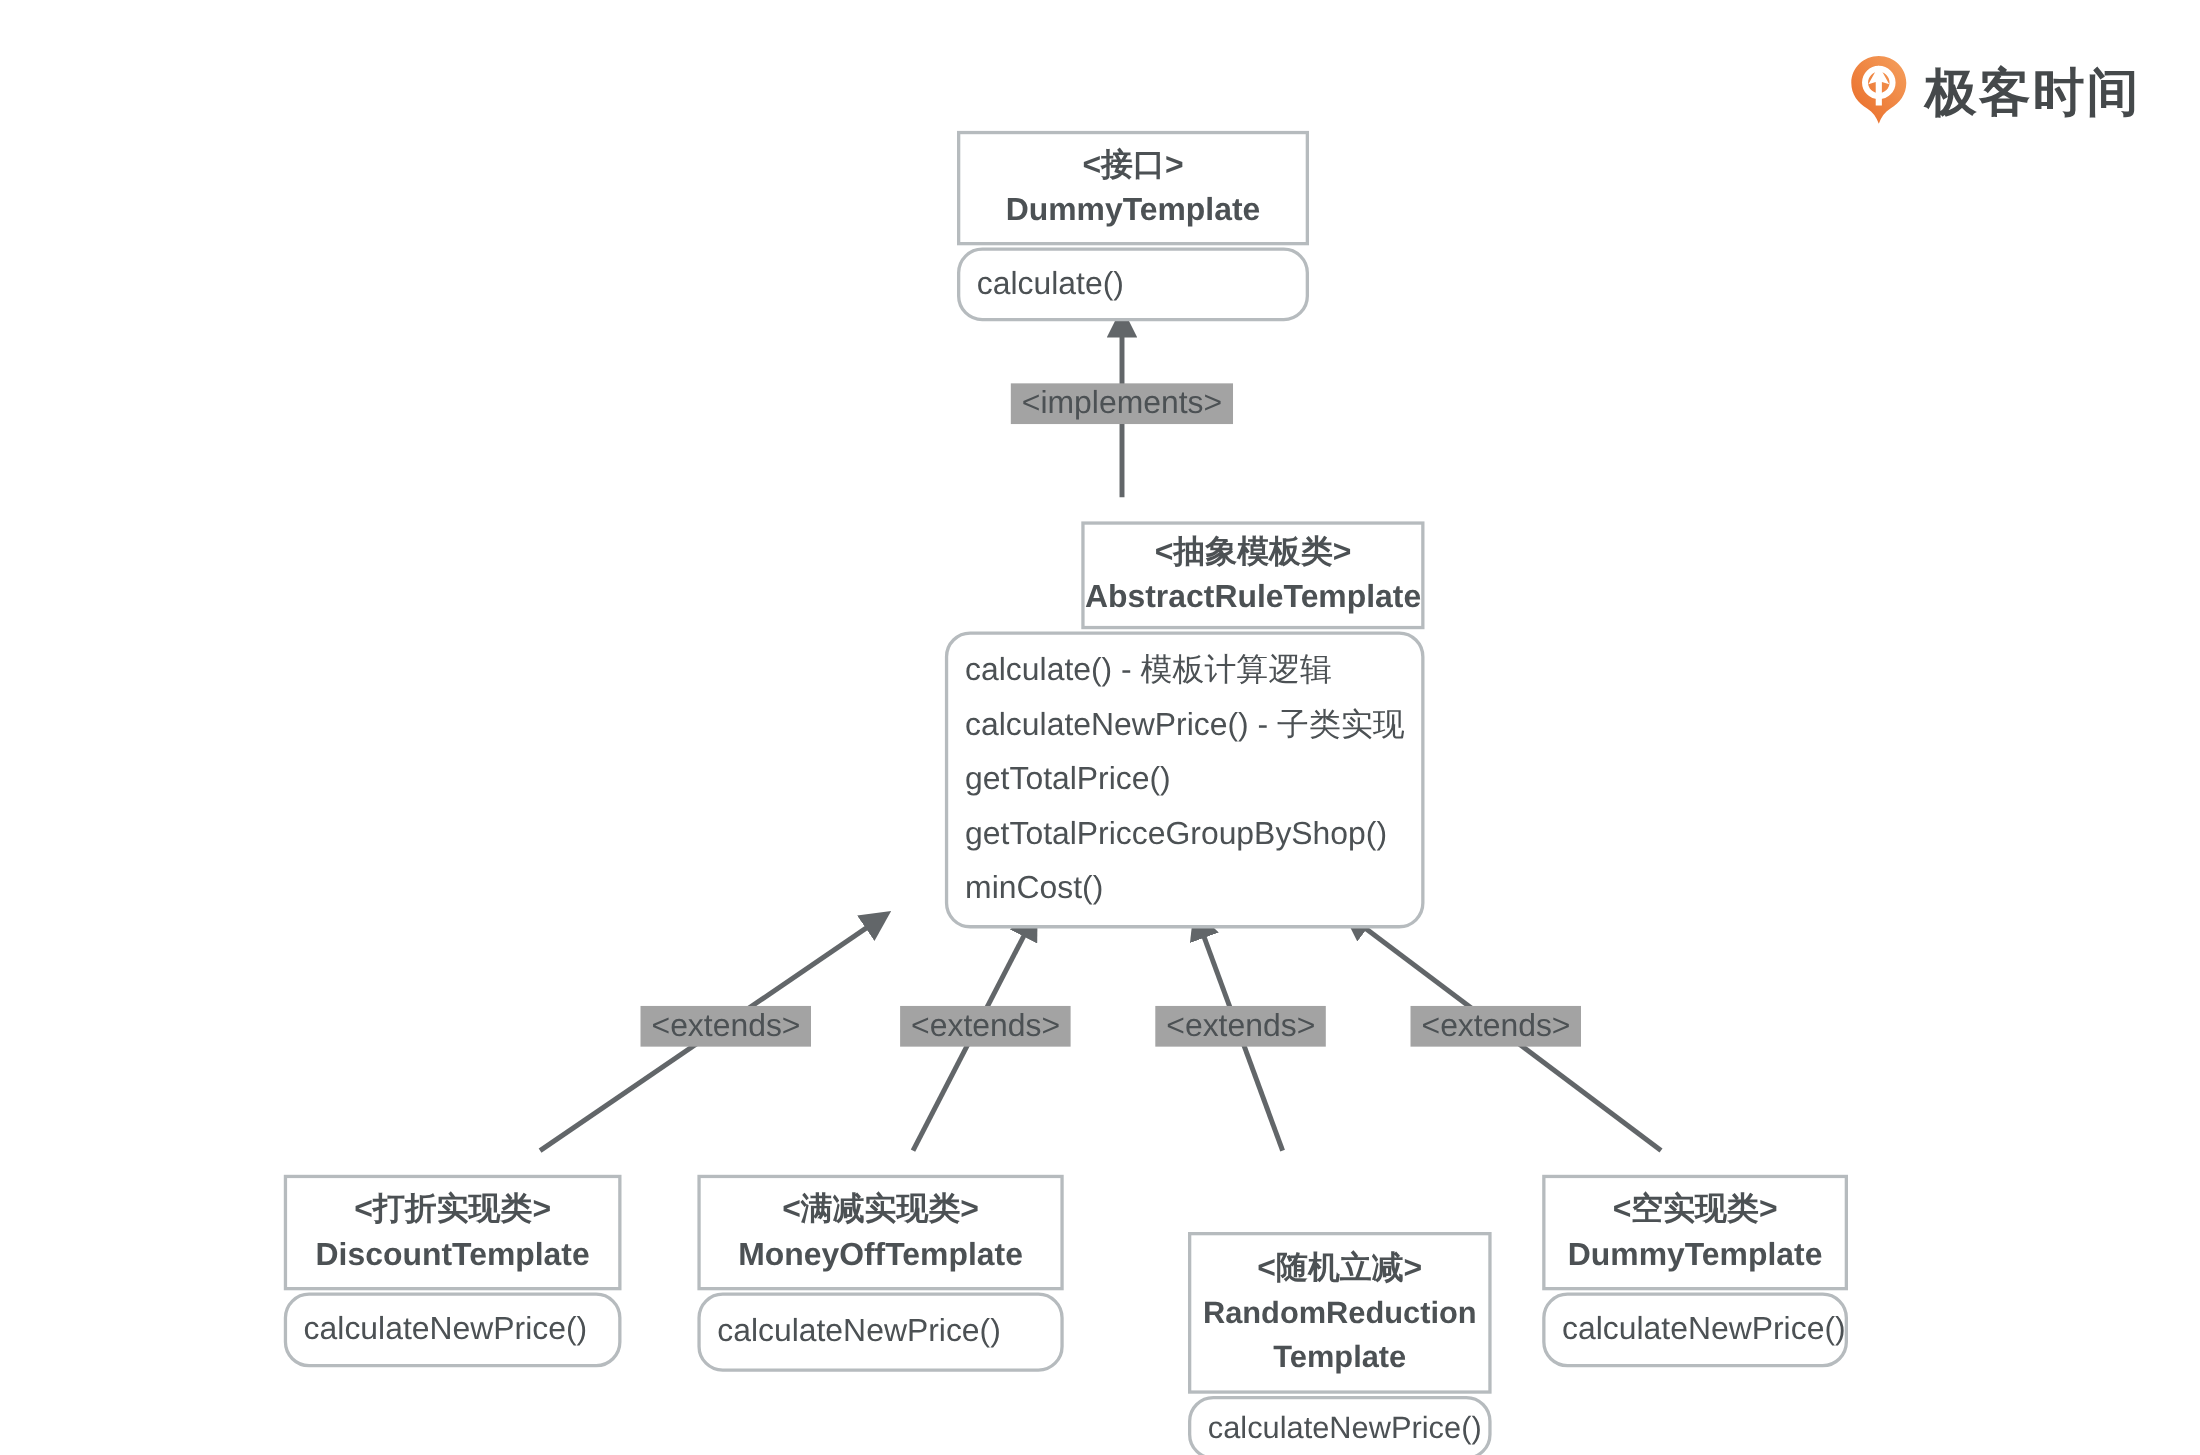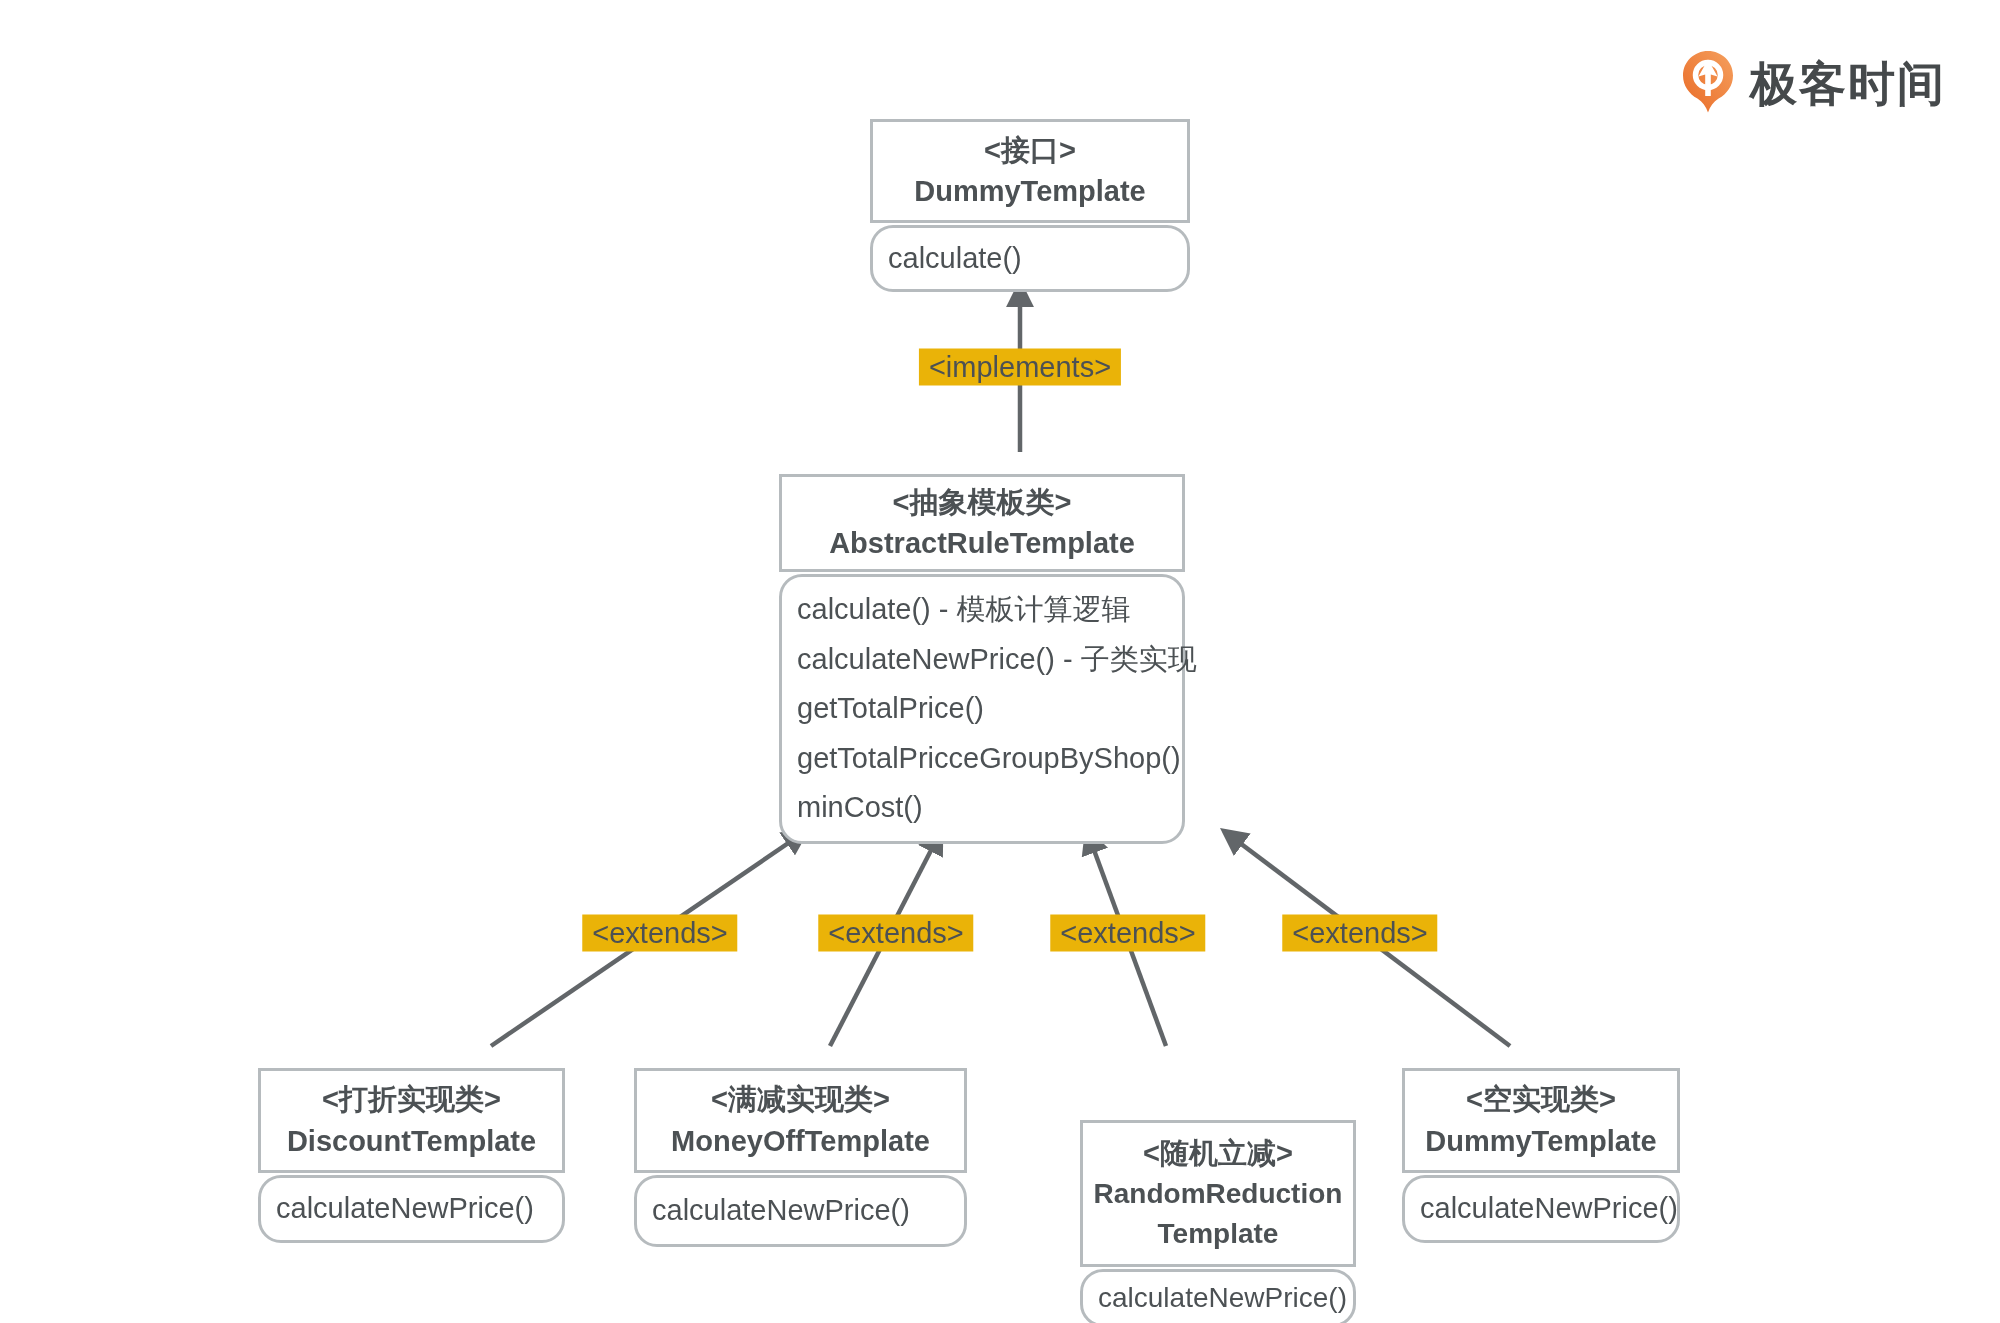--- a/index.html
+++ b/index.html
@@ -39,21 +39,21 @@
     display:flex;flex-direction:column;justify-content:space-around;
     padding:0 15px;
     border-radius:23px;
   }
   .mrow{
     font-size:29px;color:var(--text);line-height:1.3;
     white-space:nowrap;
   }
   .edge-label{
     position:absolute;transform:translate(-50%,-50%);
-    background:#eab308;
+    background:#a3a3a3;
     padding:2px 10px;
     font-size:29px;color:var(--text);
     white-space:nowrap;
   }
   #logo{
     position:absolute;left:1682px;top:50px;
     display:flex;align-items:center;gap:16px;
   }
   #logo-label{
     font-size:47px;font-weight:600;color:var(--logo-text);
@@ -81,21 +81,21 @@
   <div class="class-box" style="left:870px;top:99px;width:320px;">
     <div class="sec hdr" style="height:104px;">
       <div class="stereotype">&lt;接口&gt;</div>
       <div class="clsname">DummyTemplate</div>
     </div>
     <div class="sec bdy" style="height:67px;">
       <div class="mrow">calculate()</div>
     </div>
   </div>
 
-  <div class="class-box" style="left:779px;top:454px;width:406px;">
+  <div class="class-box" style="left:779px;top:454px;width:516px;align-items:flex-end;">
     <div class="sec hdr" style="height:98px;">
       <div class="stereotype">&lt;抽象模板类&gt;</div>
       <div class="clsname">AbstractRuleTemplate</div>
     </div>
     <div class="sec bdy" style="height:270px;padding:8px 15px;">
       <div class="mrow">calculate() - 模板计算逻辑</div>
       <div class="mrow">calculateNewPrice() - 子类实现</div>
       <div class="mrow">getTotalPrice()</div>
       <div class="mrow">getTotalPricceGroupByShop()</div>
       <div class="mrow">minCost()</div>

